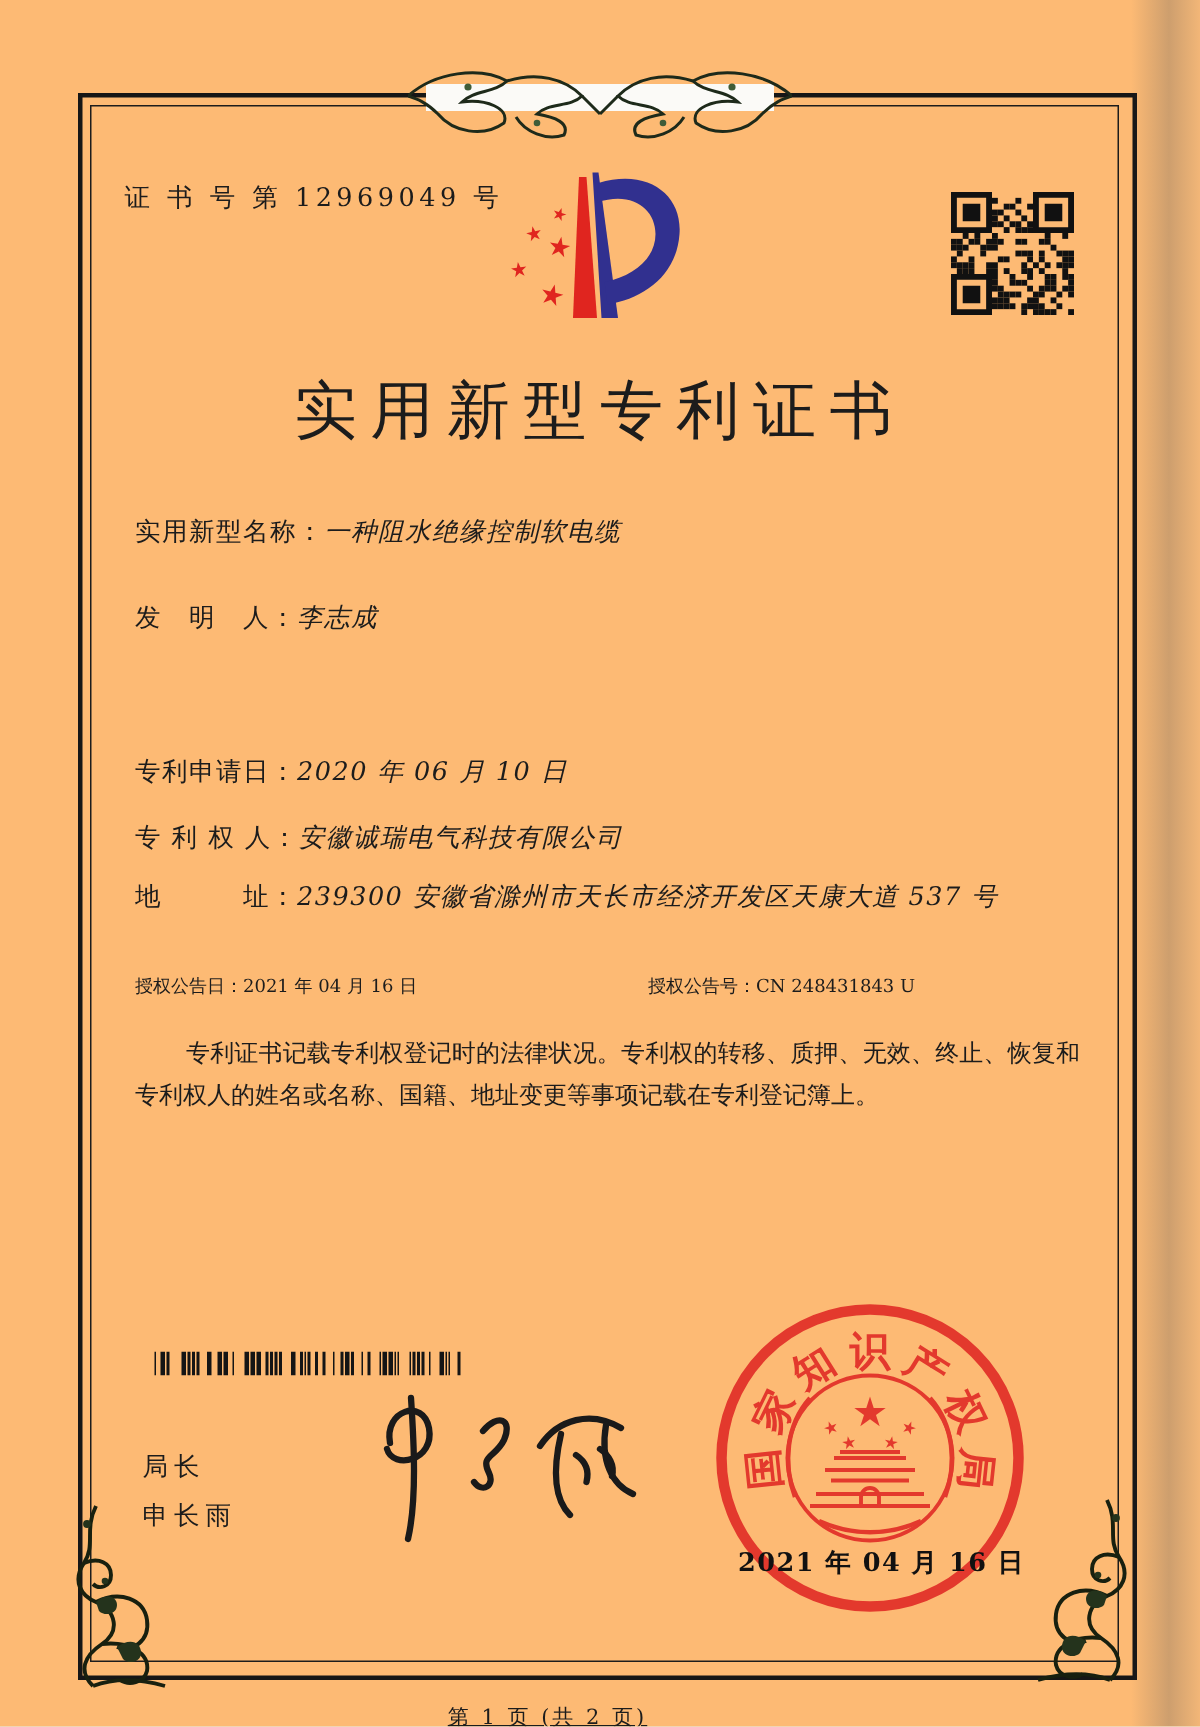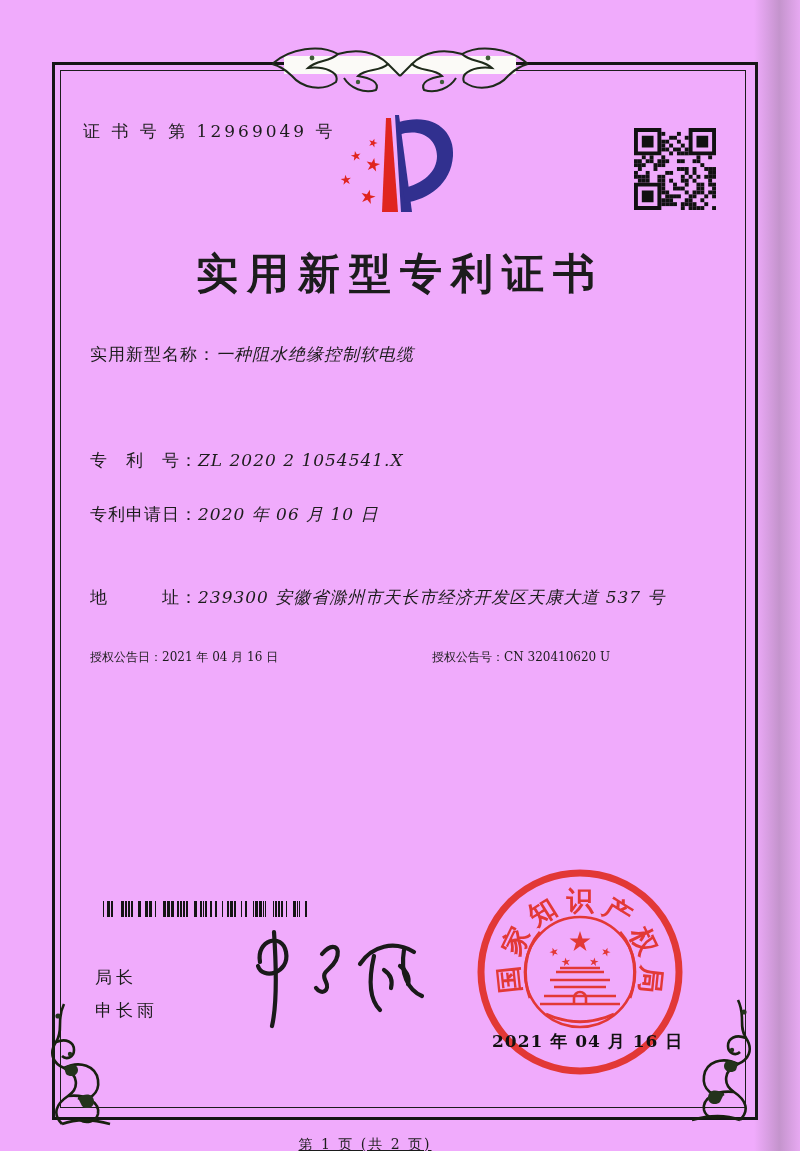--- a/index.html
+++ b/index.html
@@ -1,27 +1,27 @@
 <!DOCTYPE html>
 <html><head>
 <meta charset="utf-8">
 <style>
   html,body{margin:0;padding:0;background:#e8e8e6;}
   .paper{
     position:relative; width:800px; height:1151px; margin:0 auto;
-    background:#f0abfc; overflow:hidden;
+    background:#fdba74; overflow:hidden;
     font-family:"DejaVu Serif","Liberation Serif",serif;
     color:#1c1c1c;
   }
   .abs{position:absolute;}
   
   .frame-outer{left:52px; top:62px; width:700px; height:1052px; border:3px solid #161616;}
   .frame-inner{left:60px; top:70px; width:684px; height:1036px; border:1px solid #1c1c1c;}
   .cert-no{left:83px; top:120px; font-size:17px; letter-spacing:3px;}
-  .title{left:0; width:800px; top:246px; text-align:center; font-size:42px; font-weight:bold; letter-spacing:9px;}
+  .title{left:0; width:800px; top:246px; text-align:center; font-size:42px; font-weight:normal; letter-spacing:9px;}
   .field-row{left:90px; font-size:17px; white-space:nowrap;}
   .field-row .flabel{letter-spacing:1px;}
   .field-row .fvalue{letter-spacing:1px;font-style:italic;}
   .row2col{left:90px; font-size:12px; white-space:nowrap;}
   .col-right{position:absolute; left:342px; top:0; white-space:nowrap;}
   .bodytext{left:90px; width:630px; top:688px; font-size:16px; line-height:27.5px; text-align:justify;}
   .bodytext p{margin:0; text-indent:34px;}
   .barcode{left:100px; top:901px; width:212px; height:16px;}
   .sig-title{left:95px; top:966px; font-size:17px; letter-spacing:4px;}
   .sig-name{left:95px; top:999px; font-size:17px; letter-spacing:4px;}
@@ -252,35 +252,39 @@
       <path d="M0,0 h7 v7 h-7 Z M1,1 v5 h5 v-5 Z M2,2 h3 v3 h-3 Z" fill="#111" fill-rule="evenodd"></path>
       <path d="M14,0 h7 v7 h-7 Z M15,1 v5 h5 v-5 Z M16,2 h3 v3 h-3 Z" fill="#111" fill-rule="evenodd"></path>
       <path d="M0,14 h7 v7 h-7 Z M1,15 v5 h5 v-5 Z M2,16 h3 v3 h-3 Z" fill="#111" fill-rule="evenodd"></path>
     </svg>
 
   <div class="abs title">实用新型专利证书</div>
 
   <div class="abs field-row" style="top:343px;">
     <span class="flabel">实用新型名称：</span><span class="fvalue">一种阻水绝缘控制软电缆</span>
   </div>
-  <div class="abs field-row" style="top:449px;">
-    <span class="flabel">专　利　号：</span><span class="fvalue">ZL 2020 2 1054541.X</span>
+  <div class="abs field-row" style="top:400px;">
+    <span class="flabel">发　明　人：</span><span class="fvalue">李志成</span>
   </div>
   <div class="abs field-row" style="top:503px;text-align:center;">
     <span class="flabel">专利申请日：</span><span class="fvalue">2020 年 06 月 10 日</span>
   </div>
+  <div class="abs field-row" style="top:547px;">
+    <span class="flabel">专 利 权 人：</span><span class="fvalue">安徽诚瑞电气科技有限公司</span>
+  </div>
   <div class="abs field-row" style="top:586px;">
     <span class="flabel">地　　　址：</span><span class="fvalue">239300 安徽省滁州市天长市经济开发区天康大道 537 号</span>
   </div>
   <div class="abs row2col" style="top:649px;">
     <span><span class="flabel">授权公告日：</span><span class="fvalue">2021 年 04 月 16 日</span></span>
-    <span class="col-right"><span class="flabel">授权公告号：</span><span class="fvalue">CN 320410620 U</span></span>
+    <span class="col-right"><span class="flabel">授权公告号：</span><span class="fvalue">CN 248431843 U</span></span>
   </div>
 
   <div class="abs bodytext">
+    <p>专利证书记载专利权登记时的法律状况。专利权的转移、质押、无效、终止、恢复和专利权人的姓名或名称、国籍、地址变更等事项记载在专利登记簿上。</p>
   </div>
 
   <svg id="barcode" class="abs barcode" viewBox="0 0 212 16" preserveAspectRatio="none">
       <rect x="3" y="0" width="1" height="16" fill="#151515"></rect>
       <rect x="7" y="0" width="3" height="16" fill="#151515"></rect>
       <rect x="11" y="0" width="2" height="16" fill="#151515"></rect>
       <rect x="21" y="0" width="3" height="16" fill="#151515"></rect>
       <rect x="25" y="0" width="2" height="16" fill="#151515"></rect>
       <rect x="28" y="0" width="2" height="16" fill="#151515"></rect>
       <rect x="31" y="0" width="2" height="16" fill="#151515"></rect>

